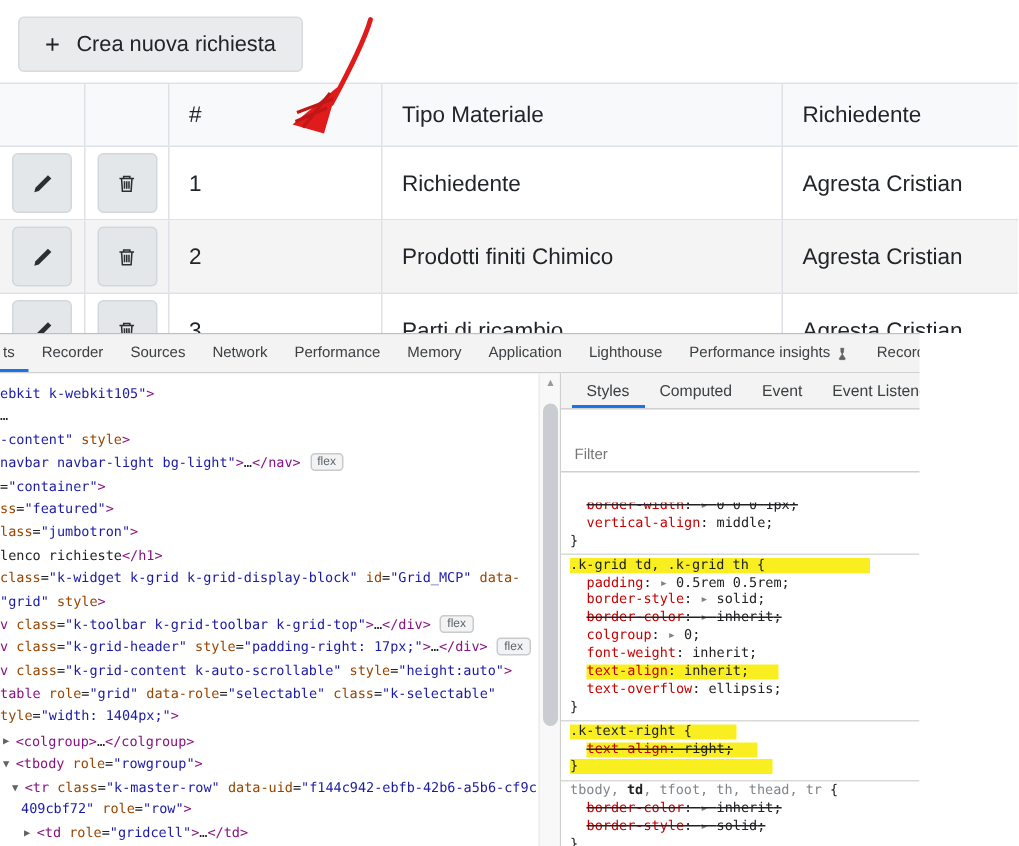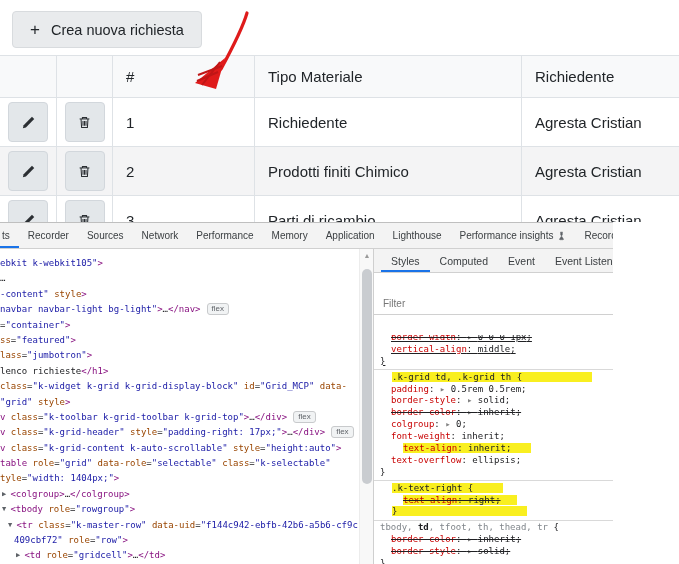--- a/index.html
+++ b/index.html
@@ -53,26 +53,26 @@
     font-size:10.5px; color:#3c4043; padding-left:7px; overflow:hidden; }
   .sp-tab { display:flex; align-items:center; padding:0 10px; cursor:pointer; white-space:nowrap; }
   .sp-tab.active { box-shadow:inset 0 -2px 0 #1a73e8; }
   .sp-filter { height:22px; flex:none; border-bottom:1px solid #d0d0d0; display:flex; align-items:center; }
   .sp-filter input { border:none; outline:none; background:transparent; font-size:10px; color:#333; padding-left:9px; width:90%;
     font-family:"Liberation Sans",sans-serif; }
   .sp-filter input::placeholder { color:#767676; opacity:1; }
 
   .sp-rules { flex:1; overflow:hidden; font-family:"DejaVu Sans Mono", monospace; font-size:9px; line-height:11.9px;
     padding:2px 0 0 6px; color:#202124; }
-  .sp-rules .first-rule { margin-top:-5px;text-decoration:underline; }
+  .sp-rules .first-rule { margin-top:-5px; }
   .code-line { white-space:pre; height:11.9px; }
   .code-line.ind { padding-left:11px; }
   .rule-sep { border-top:1px solid #d9d9d9; margin:1.5px 0 1.5px -6px; }
   .strike { text-decoration:line-through; }
-  .hl { background:#f9ef20;margin-left:12px; }
+  .hl { background:#f9ef20; }
   .c-prop { color:#c80000; }
   .c-val, .c-pun { color:#202124; }
   .c-tri { color:#828282; }
   .c-sel { color:#202124; }
   .c-selb { color:#202124; font-weight:bold; }
   .c-selx { color:#80868b; }
   
   .c-g { color:#881280; }
   .c-a { color:#994500; }
   .c-v { color:#1a1aa6; }

